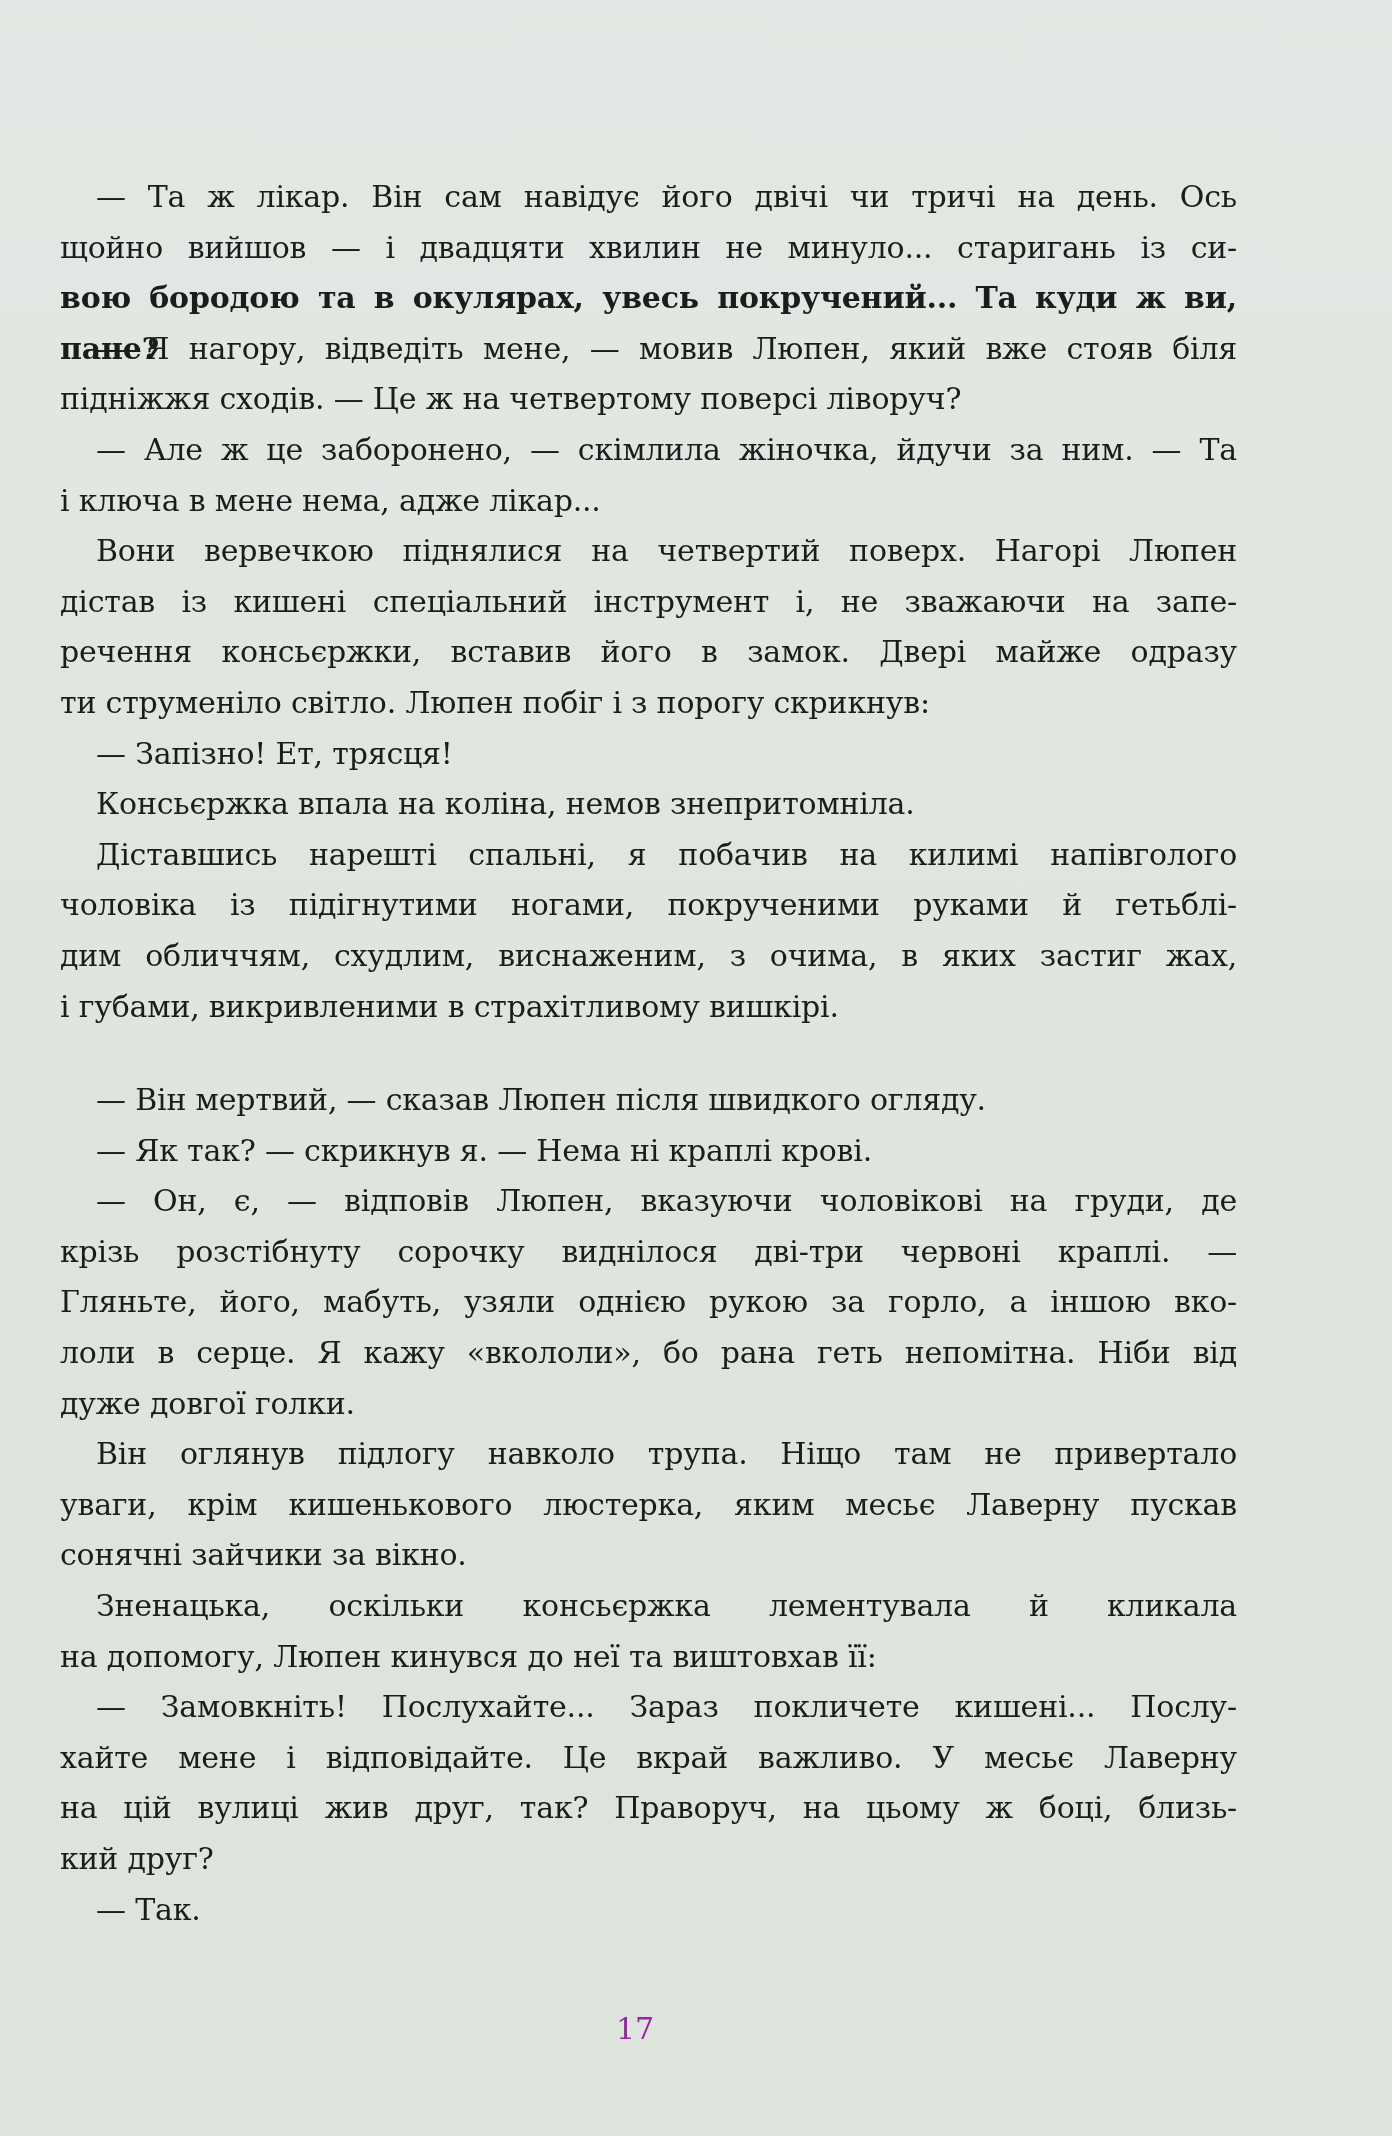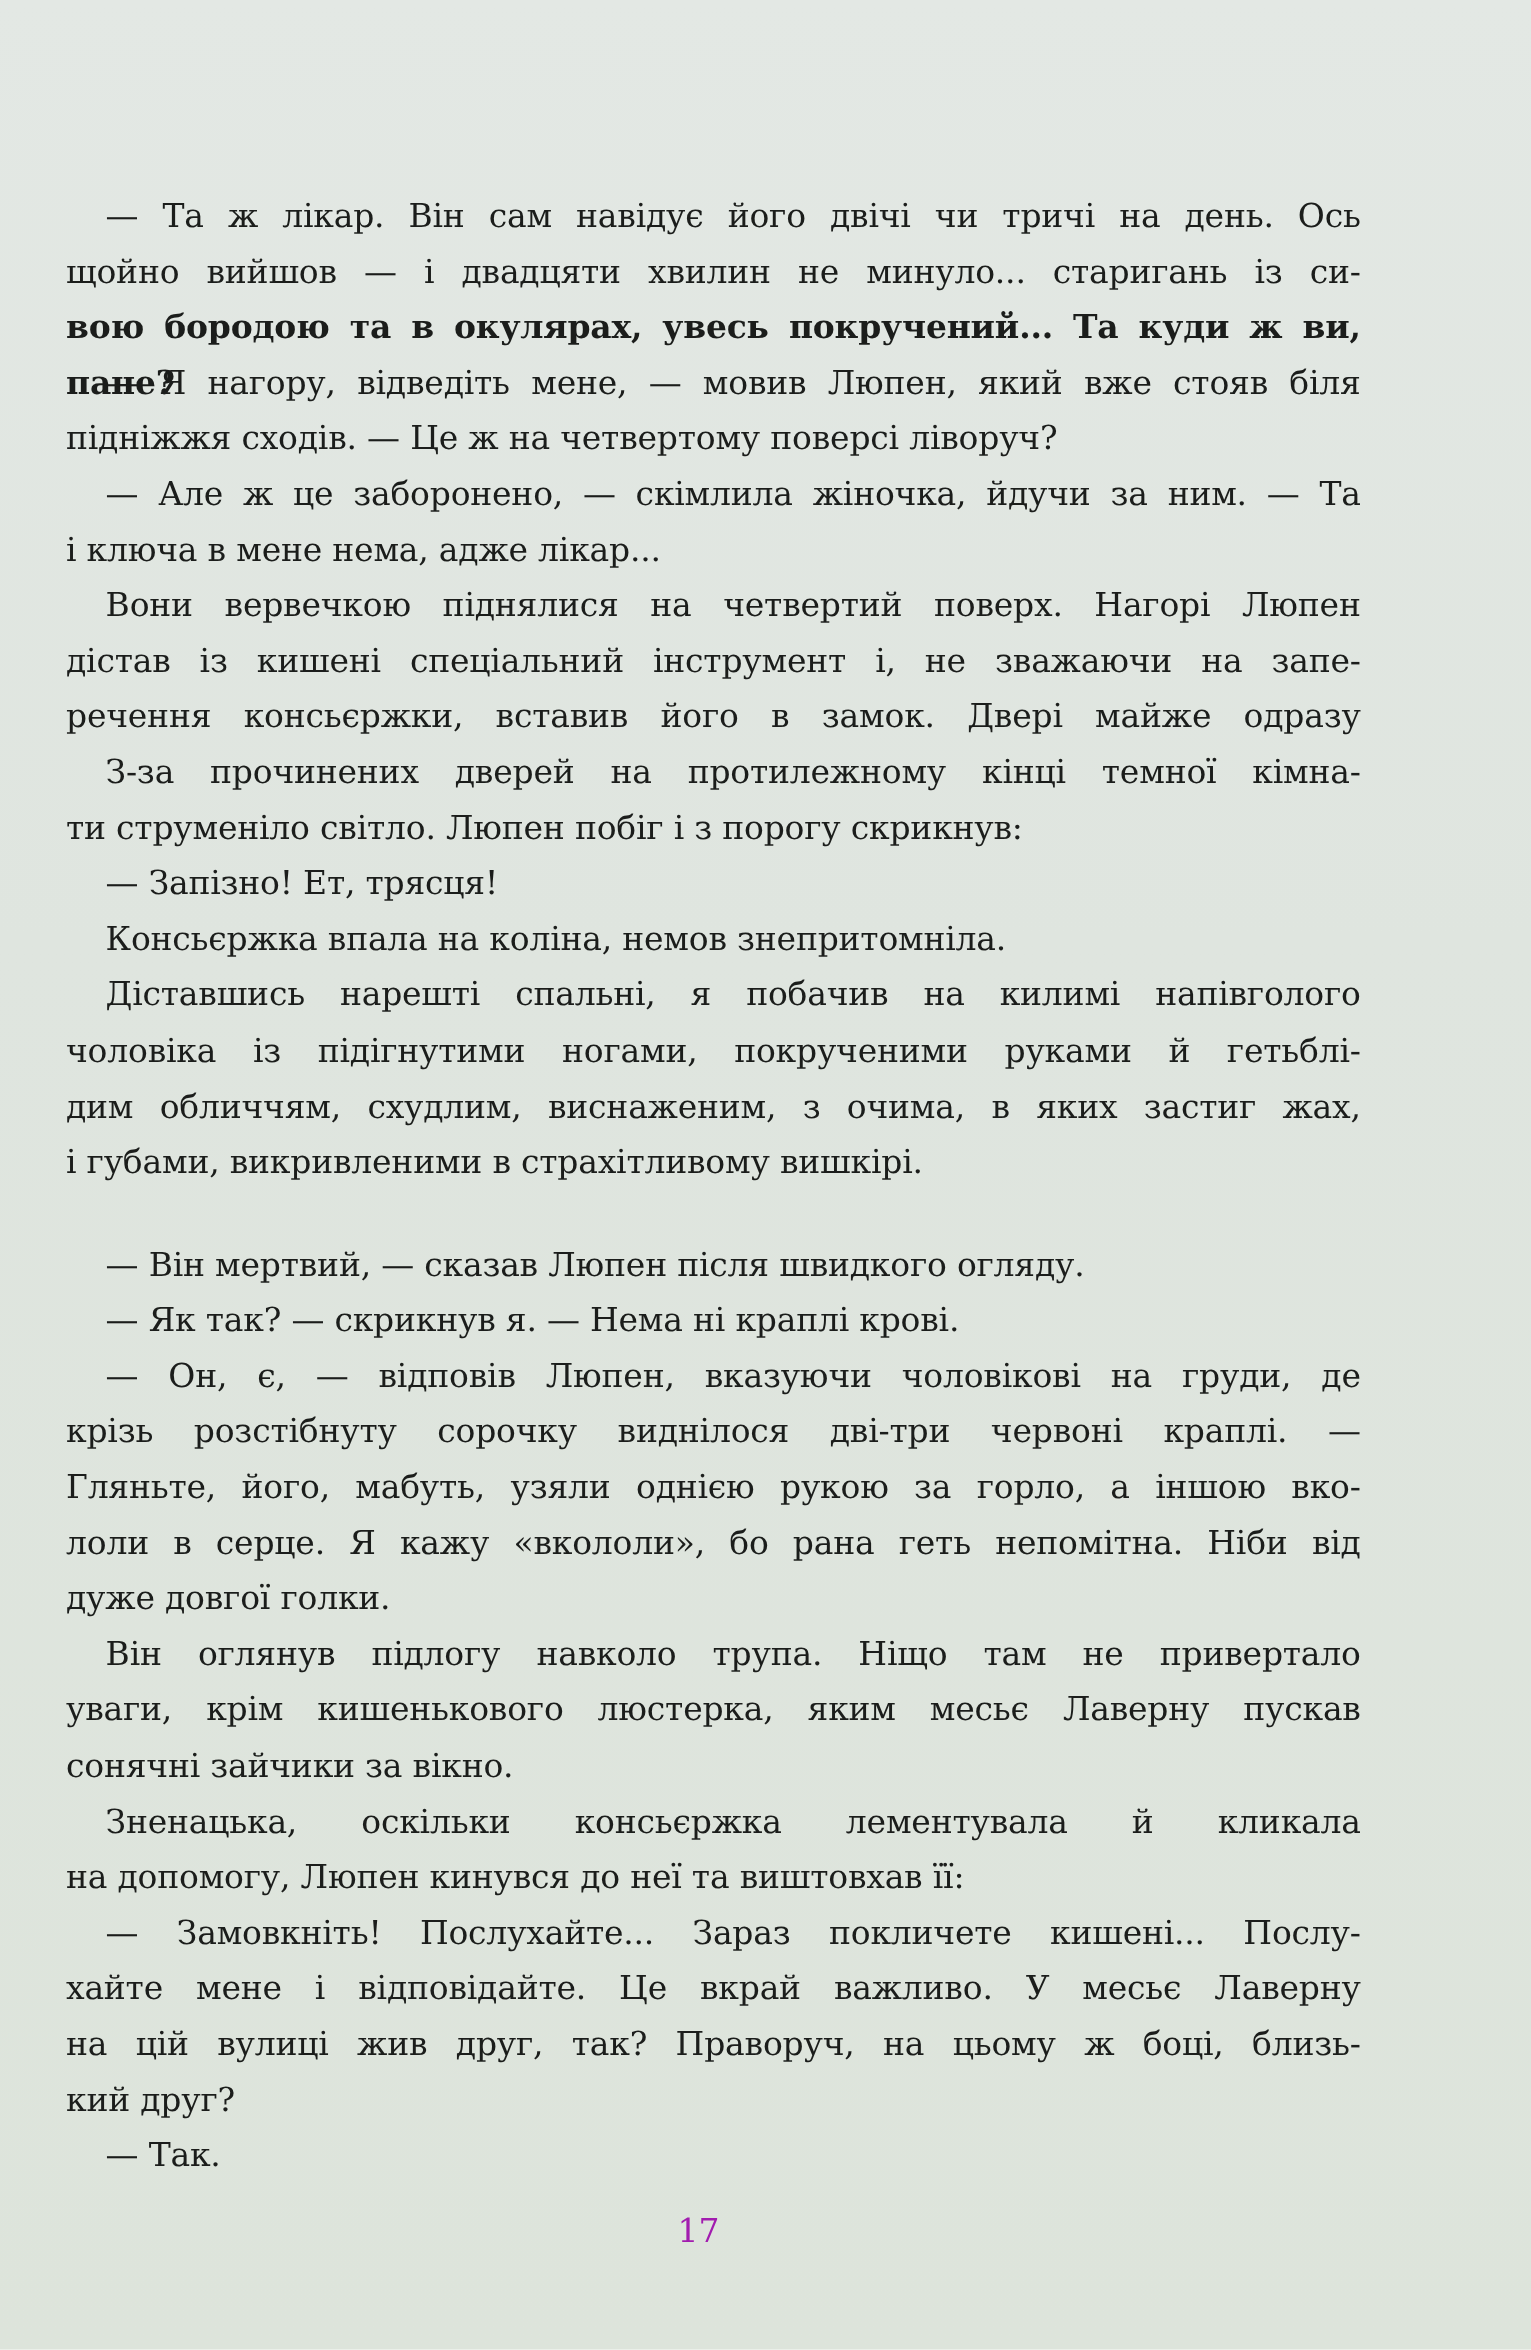--- a/index.html
+++ b/index.html
@@ -61,21 +61,20 @@
       <span class="line indent" style="white-space: normal; word-spacing: 0px;">— Та ж лікар. Він сам навідує його двічі чи тричі на день. Ось</span>
       <span class="line" style="white-space: normal; word-spacing: 0px;">щойно вийшов — і двадцяти хвилин не минуло... старигань із си-</span>
       <span class="line last" style="white-space: normal; word-spacing: 0px; font-weight: bold;">вою бородою та в окулярах, увесь покручений... Та куди ж ви, пане?</span>
       <span class="line indent" style="white-space: normal; word-spacing: 0px;">— Я нагору, відведіть мене, — мовив Люпен, який вже стояв біля</span>
       <span class="line last" style="white-space: normal; word-spacing: 0px;">підніжжя сходів. — Це ж на четвертому поверсі ліворуч?</span>
       <span class="line indent" style="white-space: normal; word-spacing: 0px;">— Але ж це заборонено, — скімлила жіночка, йдучи за ним. — Та</span>
       <span class="line last" style="white-space: normal; word-spacing: 0px;">і ключа в мене нема, адже лікар...</span>
       <span class="line indent" style="white-space: normal; word-spacing: 0px;">Вони вервечкою піднялися на четвертий поверх. Нагорі Люпен</span>
       <span class="line" style="white-space: normal; word-spacing: 0px;">дістав із кишені спеціальний інструмент і, не зважаючи на запе-</span>
       <span class="line" style="white-space: normal; word-spacing: 0px;">речення консьєржки, вставив його в замок. Двері майже одразу</span>
-      <span class="line indent" style="white-space: normal; word-spacing: 0px;">З-за прочинених дверей на протилежному кінці темної кімна-</span>
       <span class="line last" style="white-space: normal; word-spacing: 0px;">ти струменіло світло. Люпен побіг і з порогу скрикнув:</span>
       <span class="line indent last" style="white-space: normal; word-spacing: 0px;">— Запізно! Ет, трясця!</span>
       <span class="line indent last" style="white-space: normal; word-spacing: 0px;">Консьєржка впала на коліна, немов знепритомніла.</span>
       <span class="line indent" style="white-space: normal; word-spacing: 0px;">Діставшись нарешті спальні, я побачив на килимі напівголого</span>
       <span class="line" style="white-space: normal; word-spacing: 0px;">чоловіка із підігнутими ногами, покрученими руками й гетьблі-</span>
       <span class="line" style="white-space: normal; word-spacing: 0px;">дим обличчям, схудлим, виснаженим, з очима, в яких застиг жах,</span>
       <span class="line last" style="white-space: normal; word-spacing: 0px;">і губами, викривленими в страхітливому вишкірі.</span>
       <span class="line indent last" style="white-space: normal; word-spacing: 0px; margin-top: 43px;">— Він мертвий, — сказав Люпен після швидкого огляду.</span>
       <span class="line indent last" style="white-space: normal; word-spacing: 0px;">— Як так? — скрикнув я. — Нема ні краплі крові.</span>
       <span class="line indent" style="white-space: normal; word-spacing: 0px;">— Он, є, — відповів Люпен, вказуючи чоловікові на груди, де</span>

